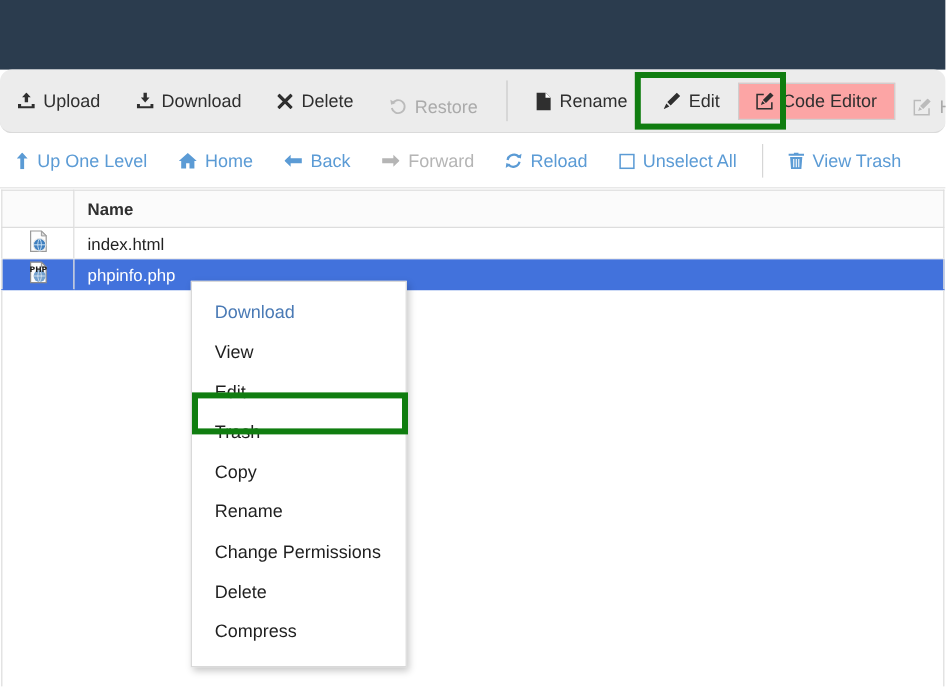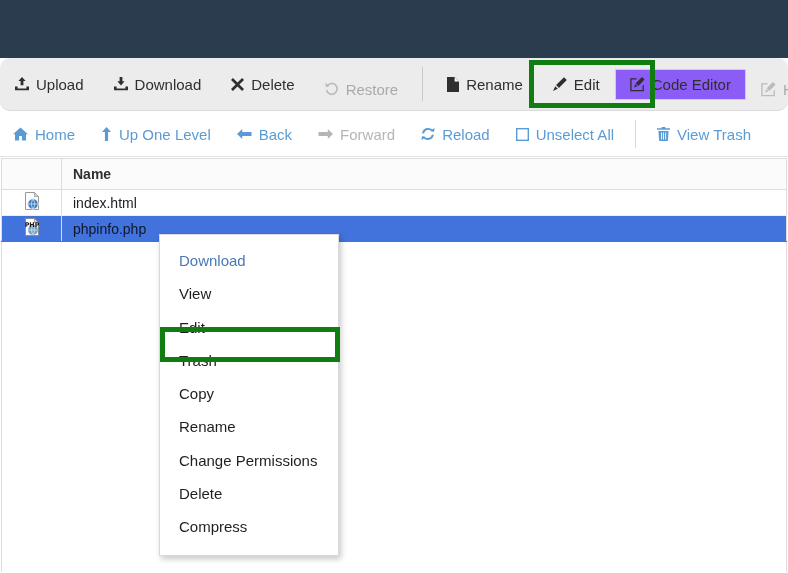--- a/index.html
+++ b/index.html
@@ -75,21 +75,21 @@
     left: 529px;
     top: 60px;
     width: 126px;
     height: 48px;
     border: 5px solid #107d10;
     background: transparent;
     pointer-events: none;
     z-index: 40;
   }
   .codeeditor-btn {
-    background: #8b5cf6;
+    background: #fca5a5;
     border: 1px solid #cfcfcf;
   }
 
   
   .nav-toolbar {
     position: absolute;
     top: 112px; left: 0;
     width: 788px;
     height: 45px;
     background: #ffffff;
@@ -152,21 +152,21 @@
     color: #222222;
     padding: 0 11px;
     vertical-align: middle;
   }
   .file-table tbody td.cell-icon {
     padding: 0;
     text-align: center;
   }
   .file-row.selected td {
     background: #4272dc;
-    color: #0f172a;
+    color: #ffffff;
     border-bottom-color: #4272dc;
   }
   .file-row.selected td.cell-icon { background: #4272dc; }
 
   .table-filler {
     position: absolute;
     left: 1px;
     top: 242px;
     width: 786px;
     height: 330px;
@@ -302,34 +302,34 @@
       <span>HTML Editor</span>
     </button>
   </div>
 
   <div class="hl-codeeditor"></div>
 
   <div class="nav-toolbar">
 
     <button class="nav-btn">
       <span class="ic">
+        <svg width="11" height="14" viewBox="0 0 11 14">
+            <path fill="#5b9bd5" d="M5.5 0L1 5h2.9v9h3.2V5H10z"></path>
+          </svg>
+      </span>
+      <span>Up One Level</span>
+    </button>
+
+    <button class="nav-btn">
+      <span class="ic">
         <svg width="15" height="14" viewBox="0 0 15 14">
             <path fill="#5b9bd5" d="M7.5 0.6L0 7.2h2v6.2h4.1V9.1h2.8v4.3H13V7.2h2z"></path>
           </svg>
       </span>
       <span>Home</span>
-    </button>
-
-    <button class="nav-btn">
-      <span class="ic">
-        <svg width="11" height="14" viewBox="0 0 11 14">
-            <path fill="#5b9bd5" d="M5.5 0L1 5h2.9v9h3.2V5H10z"></path>
-          </svg>
-      </span>
-      <span>Up One Level</span>
     </button>
 
     <button class="nav-btn">
       <span class="ic">
         <svg width="15" height="12" viewBox="0 0 15 12">
             <path fill="#5b9bd5" d="M0 6l5.2-5v2.9h9.3v4.2H5.2V11z"></path>
           </svg>
       </span>
       <span>Back</span>
     </button>

